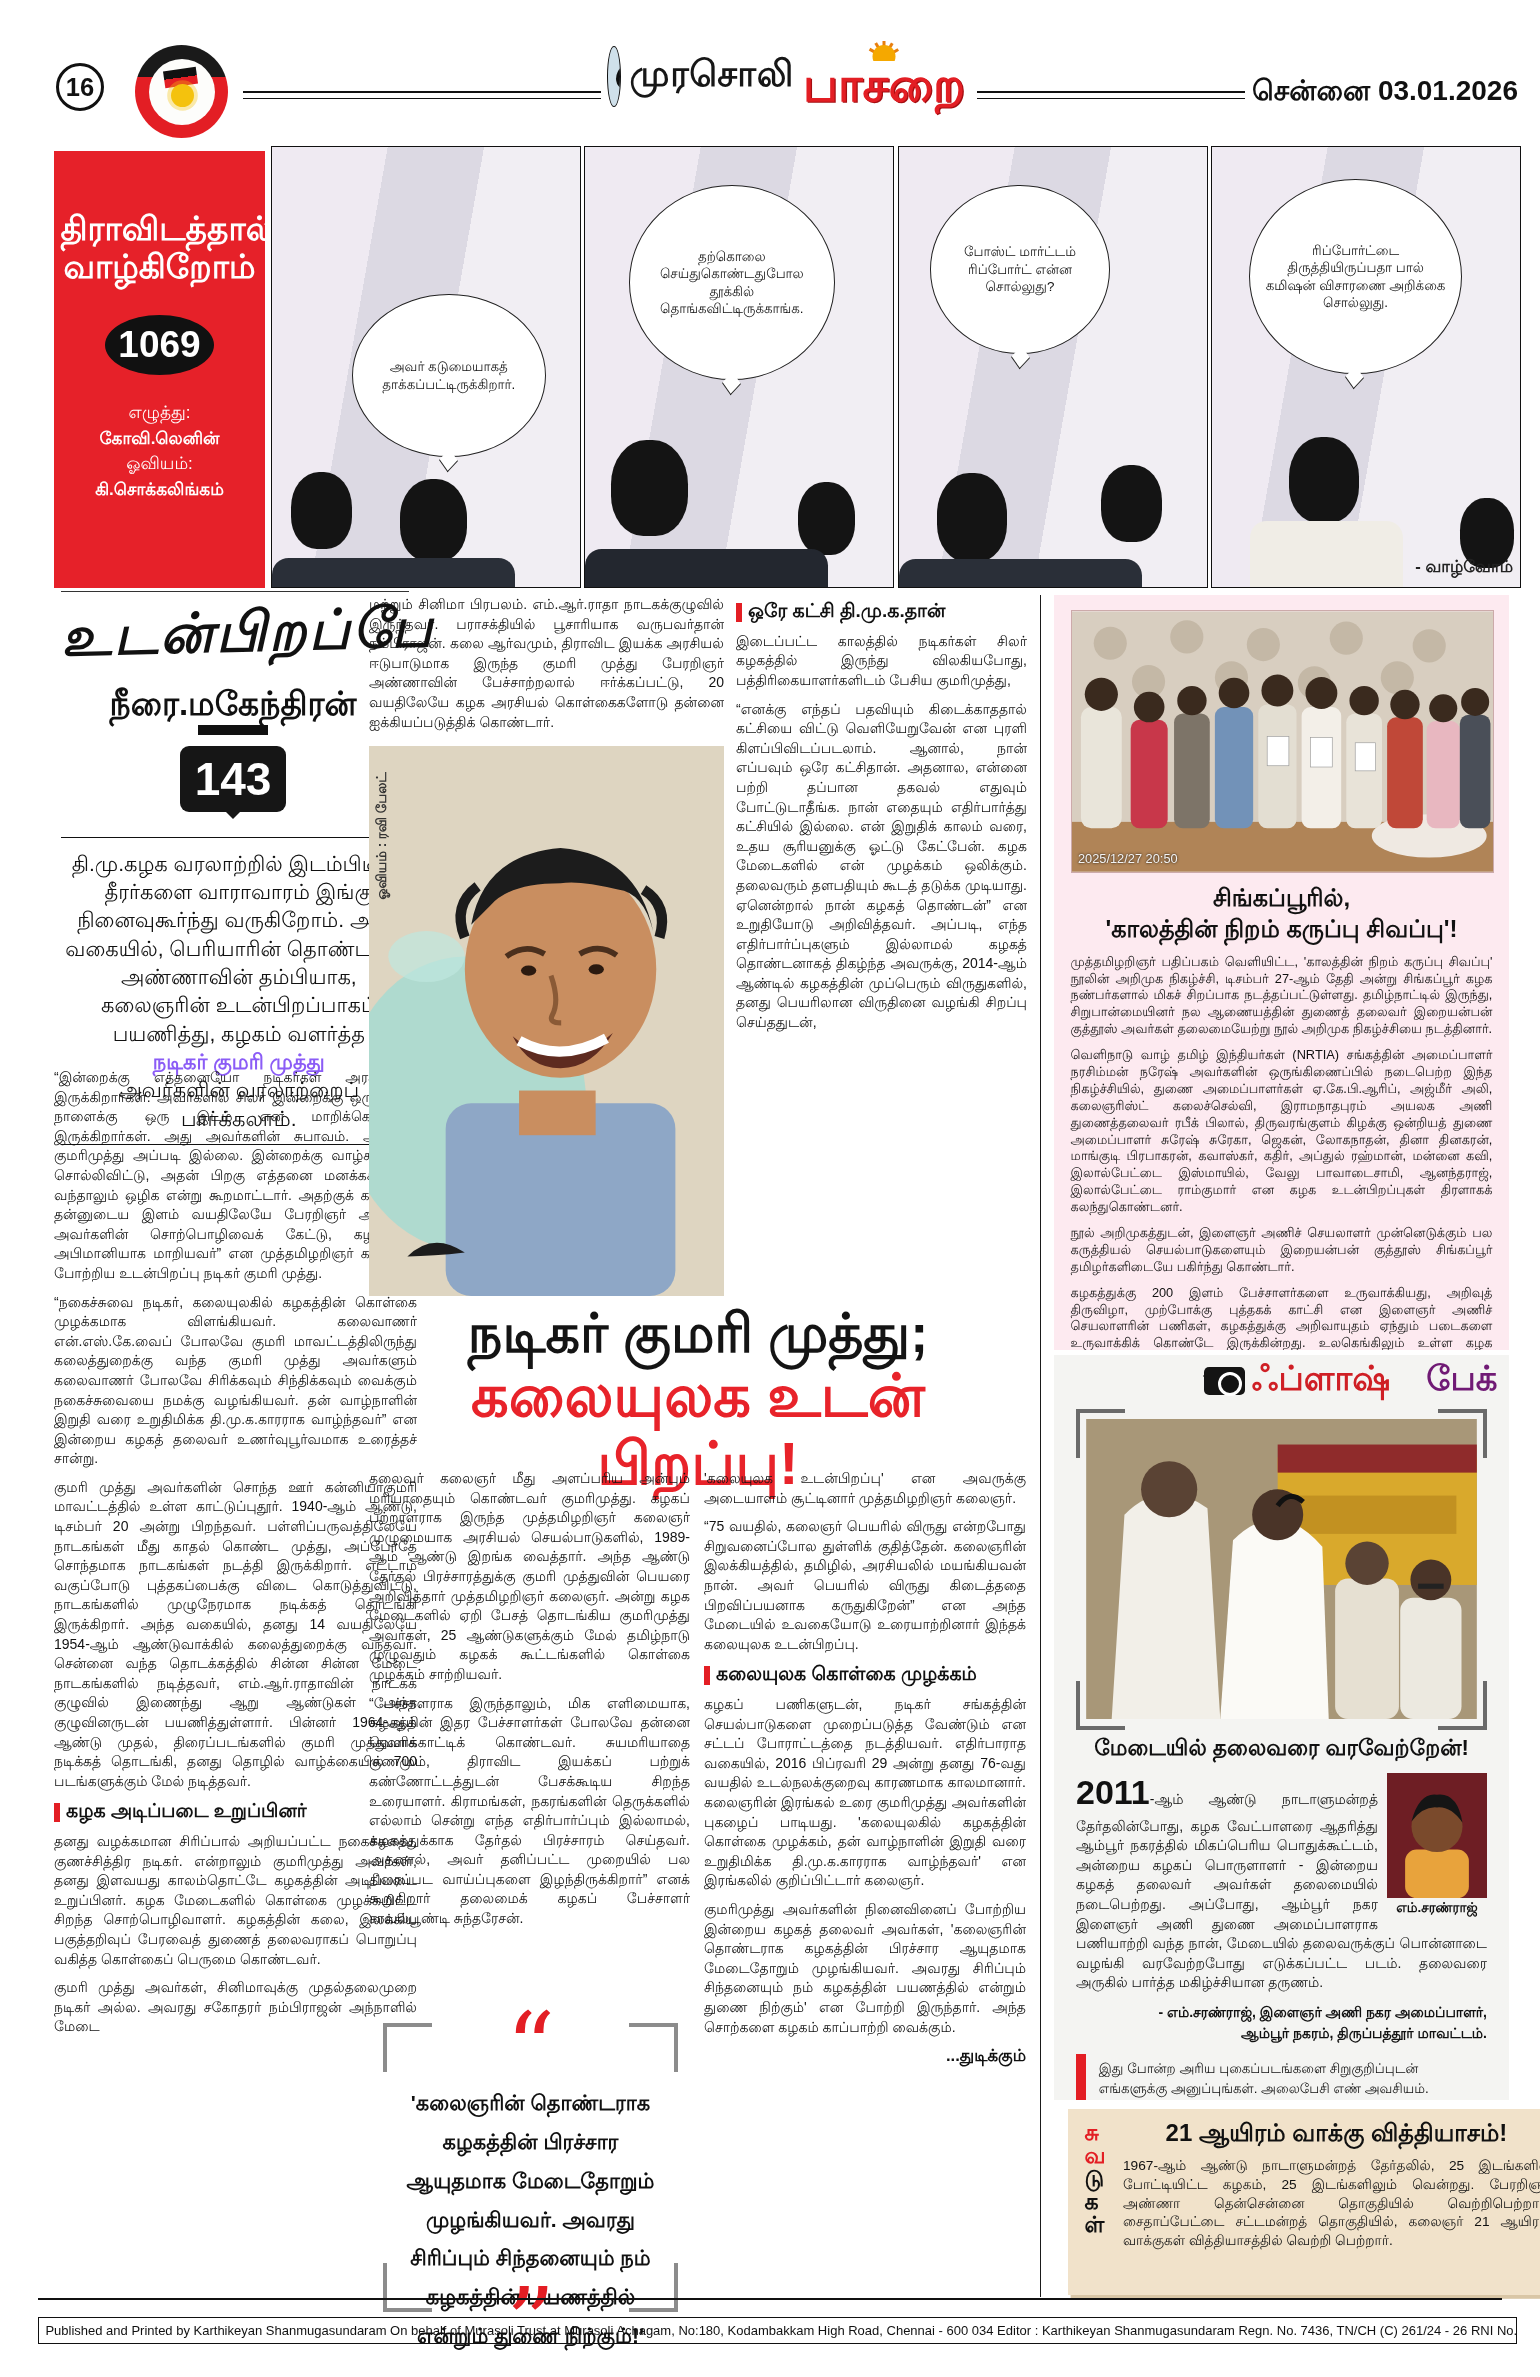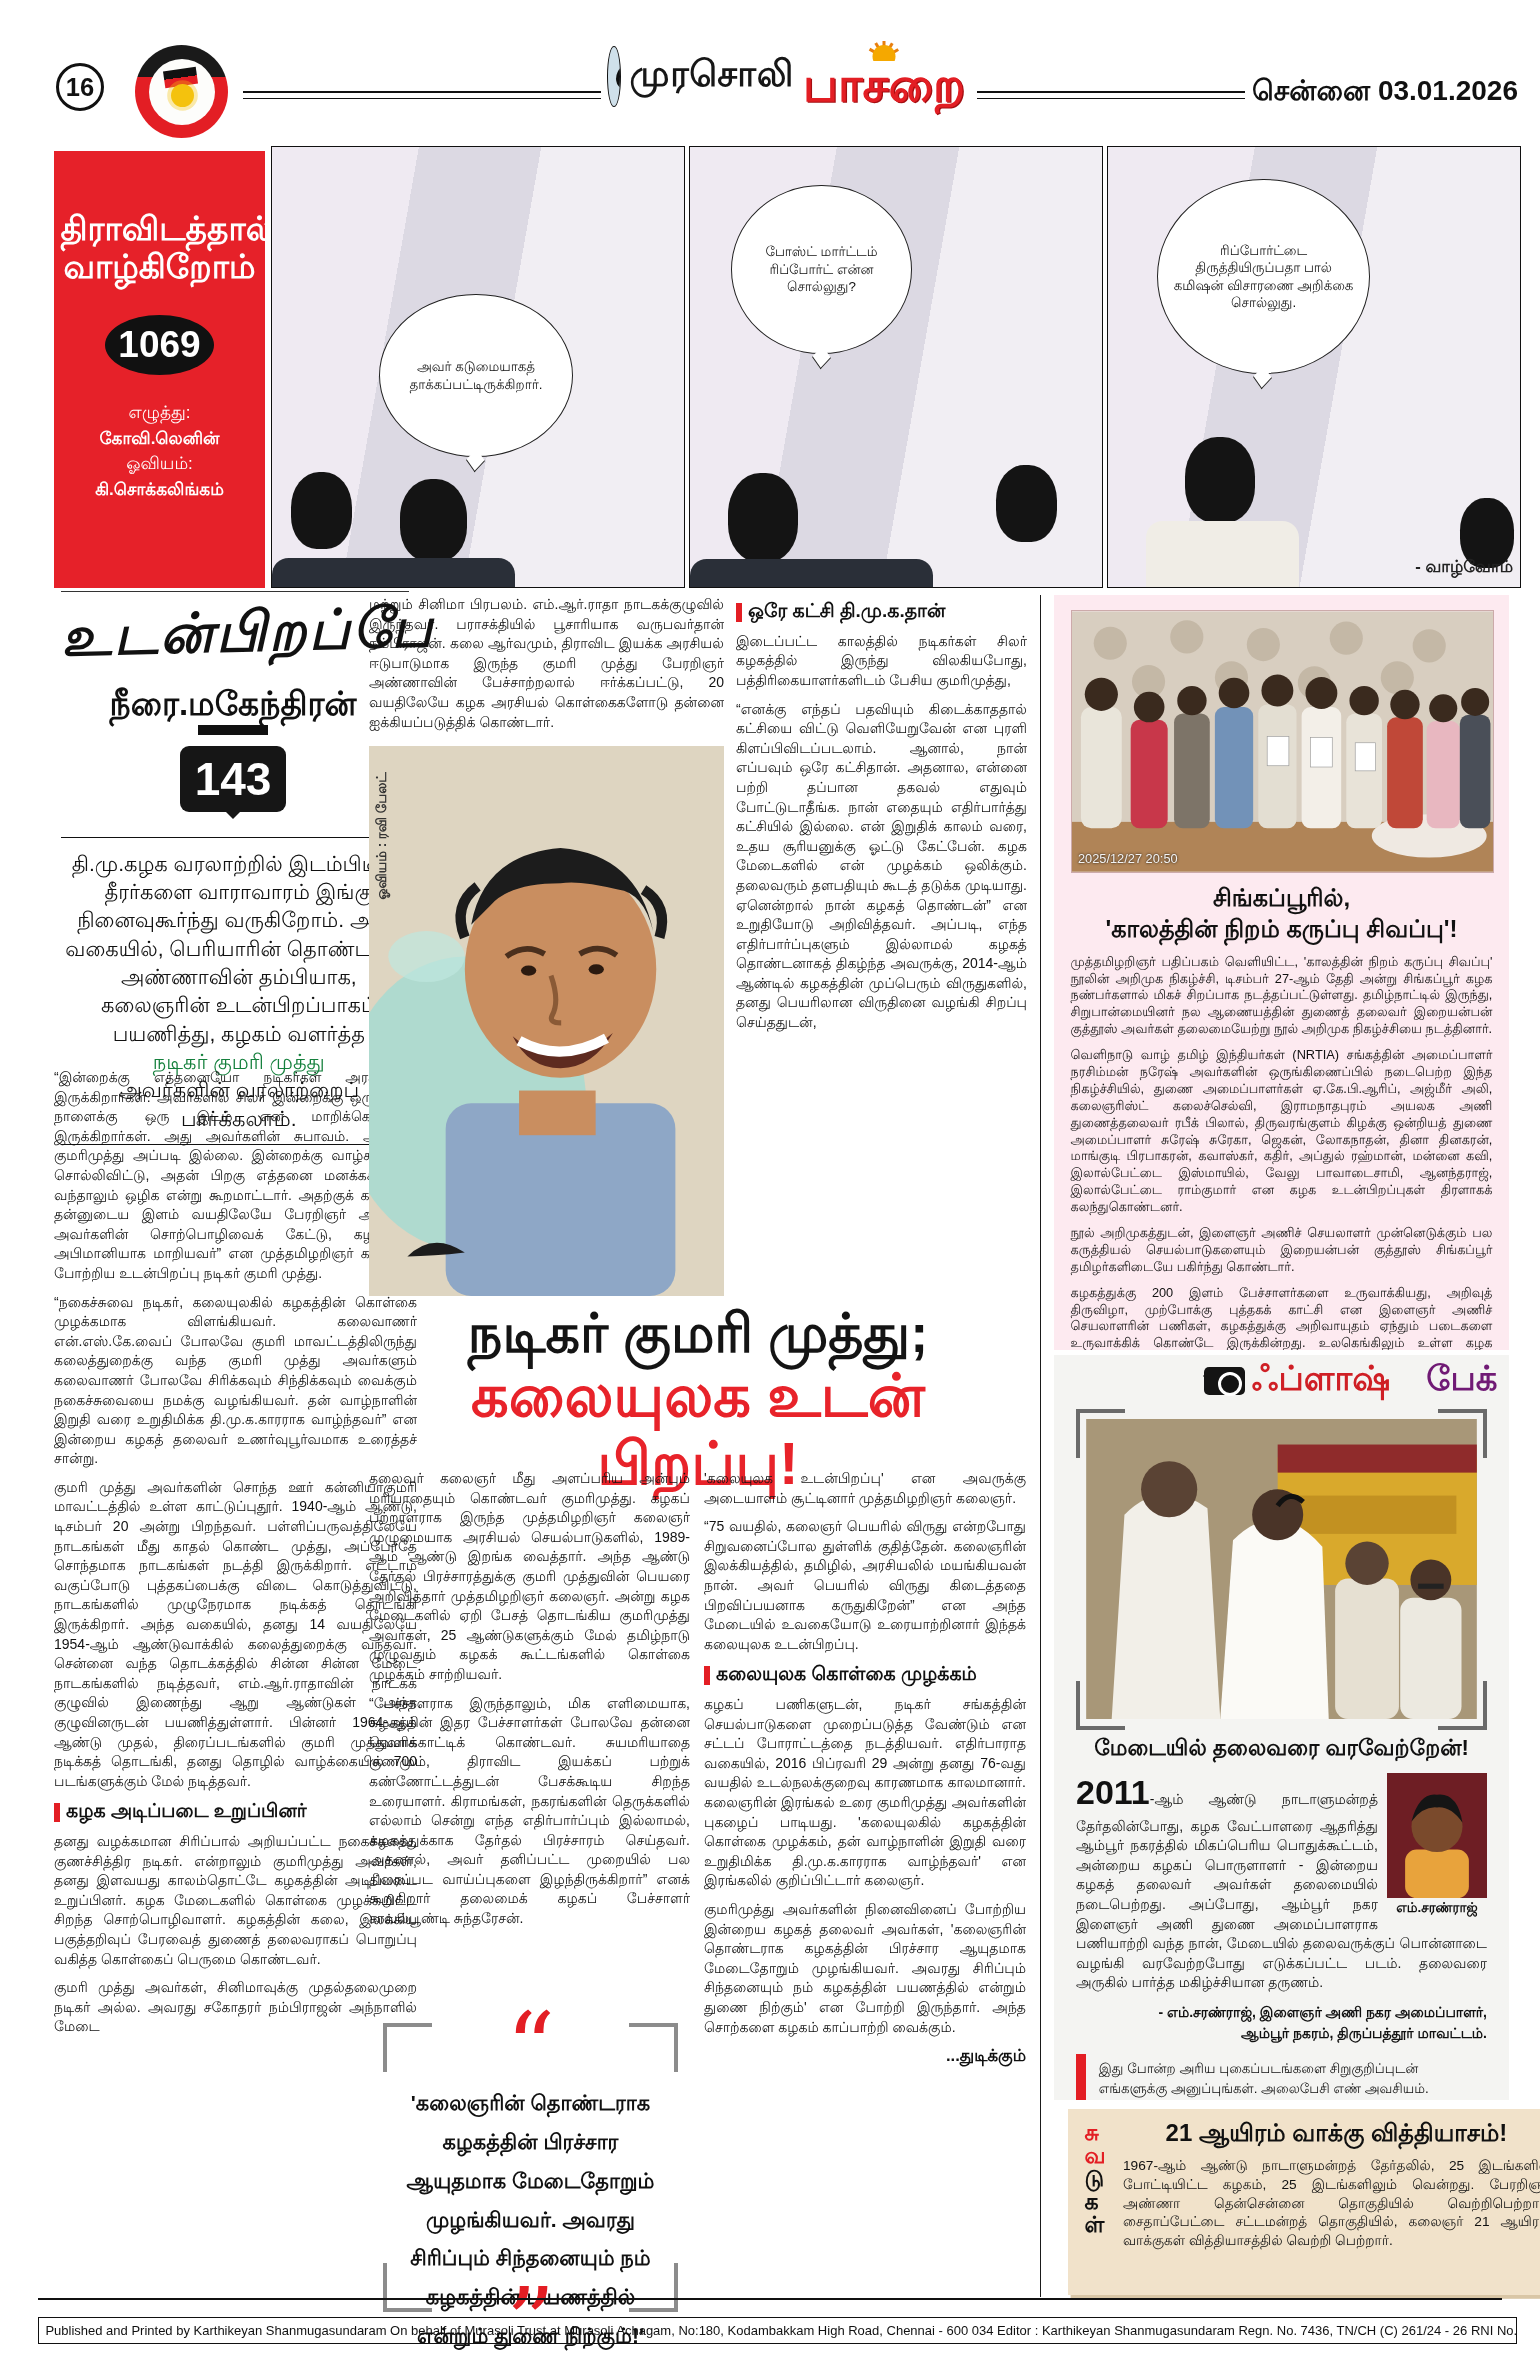--- a/index.html
+++ b/index.html
@@ -60,21 +60,21 @@
   .script-title{left:61px;top:600px;width:358px;font-size:55px;font-weight:bold;font-style:italic;
                 transform:rotate(-1.5deg);letter-spacing:2.6px;}
   .byline{left:54px;top:685px;width:358px;text-align:center;font-size:33px;font-weight:bold;}
   .bybar{left:198px;top:725px;width:70px;height:10.2px;background:#111;}
   .badge{left:180px;top:746px;width:106px;height:66px;background:#161616;border-radius:9px;color:#fff;
          display:flex;align-items:center;justify-content:center;font-size:46px;font-weight:bold;}
   .badge:after{content:"";position:absolute;left:50%;bottom:-16.6px;transform:translateX(-50%);
                border:10.2px solid transparent;border-top-color:#161616;}
   .introbox{left:61px;top:837px;width:348px;text-align:center;font-size:21px;line-height:1.35;
             border-top:1.9px solid #111;border-bottom:1.9px solid #111;padding:11.5px 3.8px;}
-  .intro-high{color:#15803d;font-weight:normal;}
+  .intro-high{color:#8b5cf6;font-weight:bold;}
   .leftbody{left:54px;top:1068px;width:363px;height:1239px;overflow:hidden;}
   
   .contpara{left:369px;top:595px;width:355px;}
   .caric{left:369px;top:746px;width:355px;height:550px;background:#ded5c1;overflow:hidden;}
   .artcredit{position:absolute;left:5.1px;top:25.5px;writing-mode:vertical-rl;transform:rotate(180deg);
              font-size:13.4px;font-weight:bold;color:#333;}
   .col2{left:736px;top:595px;width:291px;height:702px;overflow:hidden;}
   .headline{left:369px;top:1304px;width:658px;text-align:center;}
   .hl1{font-size:54px;font-weight:bold;color:#141414;line-height:1.1;}
   .hl2{font-size:59px;font-weight:bold;color:#e8232a;line-height:1.15;}
@@ -174,20 +174,26 @@
       <b>கி.சொக்கலிங்கம்</b>
     </div>
   </div>
 
   <div class="abs panels">
     <div class="panel">
       <div class="bubble" style="left:26%;top:147px;width:166px;height:128px;">அவர் கடுமையாகத் தாக்கப்பட்டிருக்கிறார்.</div>
       <div class="head" style="left:19px;bottom:38px;width:61px;height:77px;"></div>
       <div class="head" style="left:128px;bottom:25.5px;width:67px;height:83px;"></div>
       <div class="torso" style="left:0;bottom:0;width:243px;height:29px;background:#2a2f38;"></div>
+    </div>
+    <div class="panel">
+      <div class="bubble" style="left:14%;top:38px;width:179px;height:160px;">தற்கொலை செய்துகொண்டதுபோல தூக்கில் தொங்கவிட்டிருக்காங்க.</div>
+      <div class="head" style="left:25.5px;bottom:51px;width:77px;height:96px;"></div>
+      <div class="head" style="right:38px;bottom:32px;width:57px;height:73px;"></div>
+      <div class="torso" style="left:0;bottom:0;width:243px;height:38px;background:#23272f;"></div>
     </div>
     <div class="panel">
       <div class="bubble" style="left:10%;top:38px;width:153px;height:134px;">போஸ்ட் மார்ட்டம் ரிப்போர்ட் என்ன சொல்லுது?</div>
       <div class="head" style="left:38px;bottom:25.5px;width:70px;height:89px;"></div>
       <div class="head" style="right:45px;bottom:45px;width:61px;height:77px;"></div>
       <div class="torso" style="left:0;bottom:0;width:243px;height:28px;background:#2a2f38;"></div>
     </div>
     <div class="panel">
       <div class="bubble" style="left:12%;top:32px;width:185px;height:160px;">ரிப்போர்ட்டை திருத்தியிருப்பதா பால் கமிஷன் விசாரணை அறிக்கை சொல்லுது.</div>
       <div class="head" style="left:77px;bottom:64px;width:70px;height:86px;"></div>

